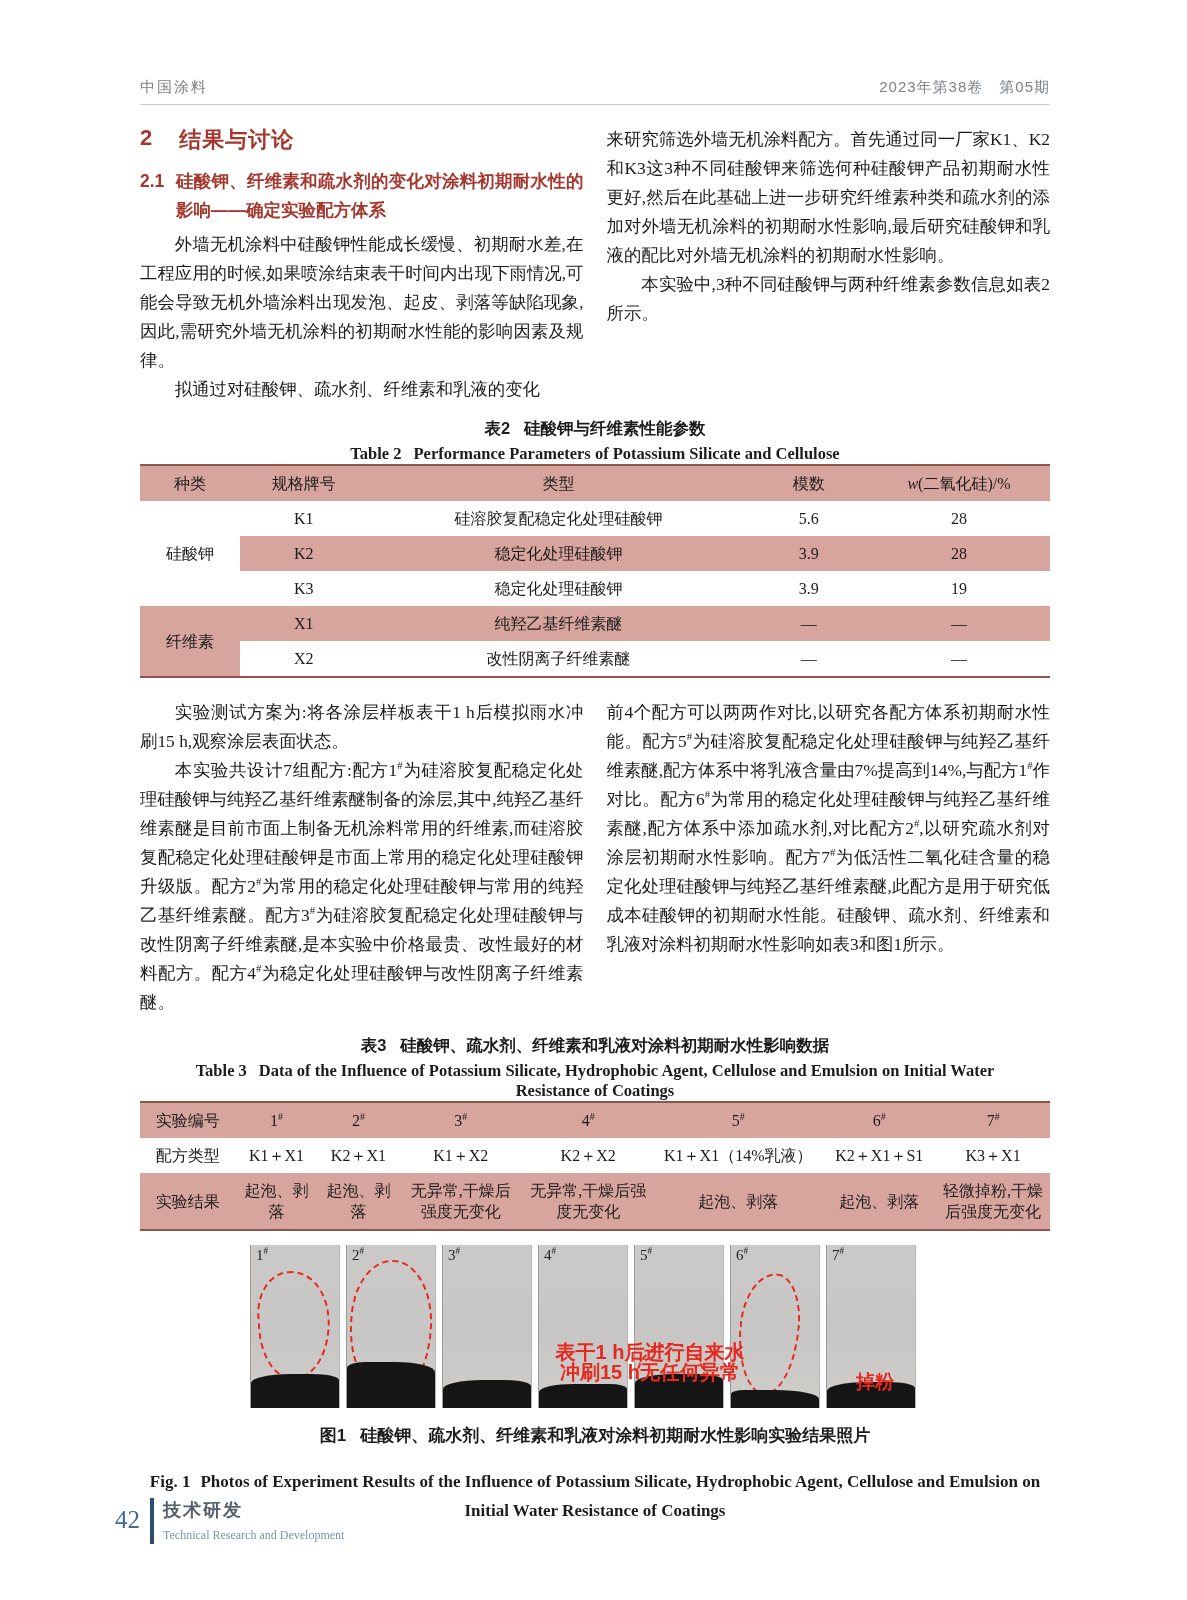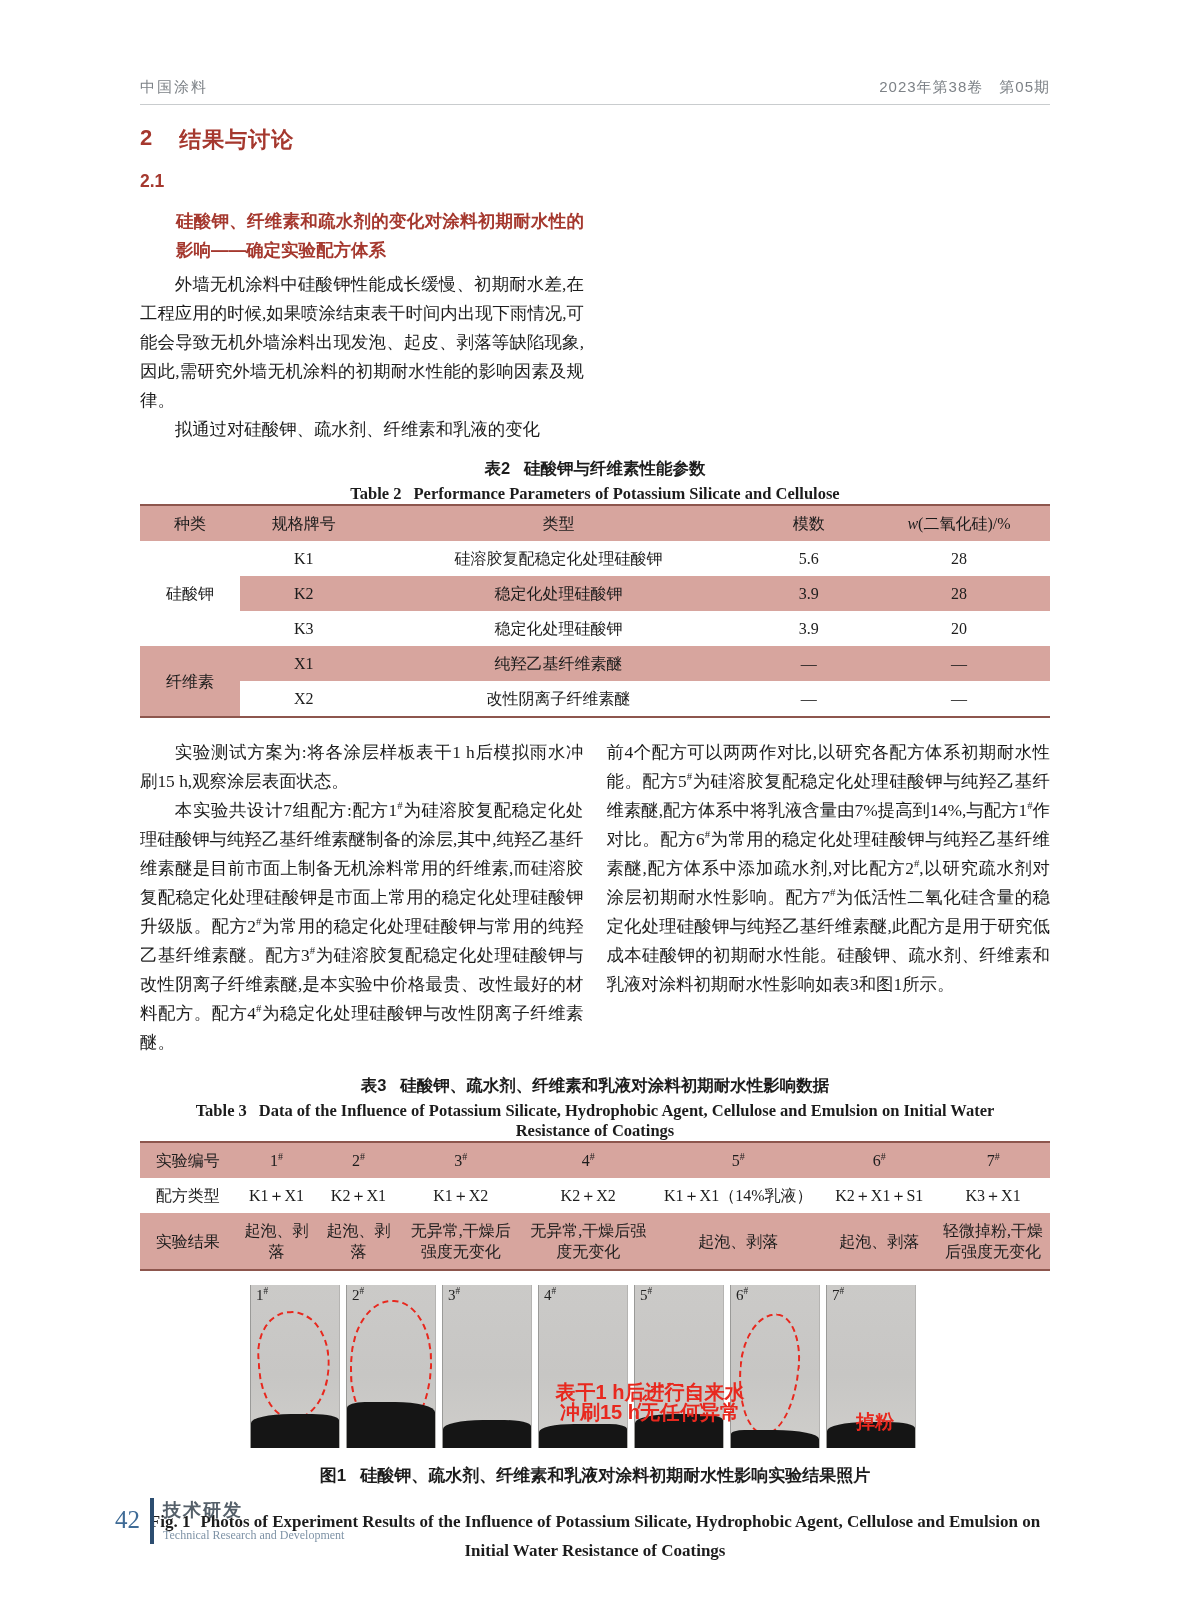--- a/index.html
+++ b/index.html
@@ -26,21 +26,21 @@
   .col p.ind { text-indent:2em; }
   sup { font-size:0.62em; vertical-align:super; line-height:0; }
 
   
   .h2 { font-family:"Liberation Sans","DejaVu Sans",sans-serif; font-weight:bold;
         color:#a5382e; font-size:22px; margin:20px 0 12px 0; letter-spacing:1px;
         display:flex; gap:26px; }
   .h21 { font-family:"Liberation Sans","DejaVu Sans",sans-serif; font-weight:bold;
          color:#a5382e; font-size:17.5px; line-height:28.5px; display:flex; margin-bottom:6px; }
   .h21 .no { flex:0 0 36px; }
-  .h21 .tt { flex:1; text-align:justify;margin-top:40px; }
+  .h21 .tt { flex:1; text-align:justify; }
 
   
   .tblwrap { margin-top:14px; }
   .tcap-zh { text-align:center; font-family:"Liberation Sans","DejaVu Sans",sans-serif;
              font-weight:bold; font-size:16.5px; }
   .tcap-zh .lbl { margin-right:14px; }
   .tcap-en { text-align:center; font-weight:bold; font-size:16.5px; margin-top:4px; }
   .tcap-en .lbl { margin-right:12px; }
   table { border-collapse:collapse; width:100%; margin-top:0;
           border-top:2px solid #8d564d; border-bottom:2px solid #8d564d; }
@@ -110,20 +110,24 @@
         <span>2</span>
         <span>结果与讨论</span>
       </div>
       <div class="h21">
         <span class="no">2.1</span>
         <span class="tt">硅酸钾、纤维素和疏水剂的变化对涂料初期耐水性的影响——确定实验配方体系</span>
       </div>
       <p class="ind">外墙无机涂料中硅酸钾性能成长缓慢、初期耐水差,在工程应用的时候,如果喷涂结束表干时间内出现下雨情况,可能会导致无机外墙涂料出现发泡、起皮、剥落等缺陷现象,因此,需研究外墙无机涂料的初期耐水性能的影响因素及规律。</p>
       <p class="ind">拟通过对硅酸钾、疏水剂、纤维素和乳液的变化</p>
     </div>
+    <div class="col" style="padding-top:20px;">
+      <p>来研究筛选外墙无机涂料配方。首先通过同一厂家K1、K2和K3这3种不同硅酸钾来筛选何种硅酸钾产品初期耐水性更好,然后在此基础上进一步研究纤维素种类和疏水剂的添加对外墙无机涂料的初期耐水性影响,最后研究硅酸钾和乳液的配比对外墙无机涂料的初期耐水性影响。</p>
+      <p class="ind">本实验中,3种不同硅酸钾与两种纤维素参数信息如表2所示。</p>
+    </div>
   </div>
 
   <div class="tblwrap">
     <div class="tcap-zh">
       <span class="lbl">表2</span><span>硅酸钾与纤维素性能参数</span>
     </div>
     <div class="tcap-en">
       <span class="lbl">Table 2</span><span>Performance Parameters of Potassium Silicate and Cellulose</span>
     </div>
     <table id="table2">
@@ -152,21 +156,21 @@
       <tr>
         <td class="pink">K2</td>
         <td class="pink">稳定化处理硅酸钾</td>
         <td class="pink">3.9</td>
         <td class="pink">28</td>
       </tr>
       <tr>
         <td>K3</td>
         <td>稳定化处理硅酸钾</td>
         <td>3.9</td>
-        <td>20</td>
+        <td>19</td>
       </tr>
       <tr>
         <td rowspan="2" class="pink">纤维素</td>
         <td class="pink">X1</td>
         <td class="pink">纯羟乙基纤维素醚</td>
         <td class="pink">—</td>
         <td class="pink">—</td>
       </tr>
       <tr>
         <td>X2</td>

